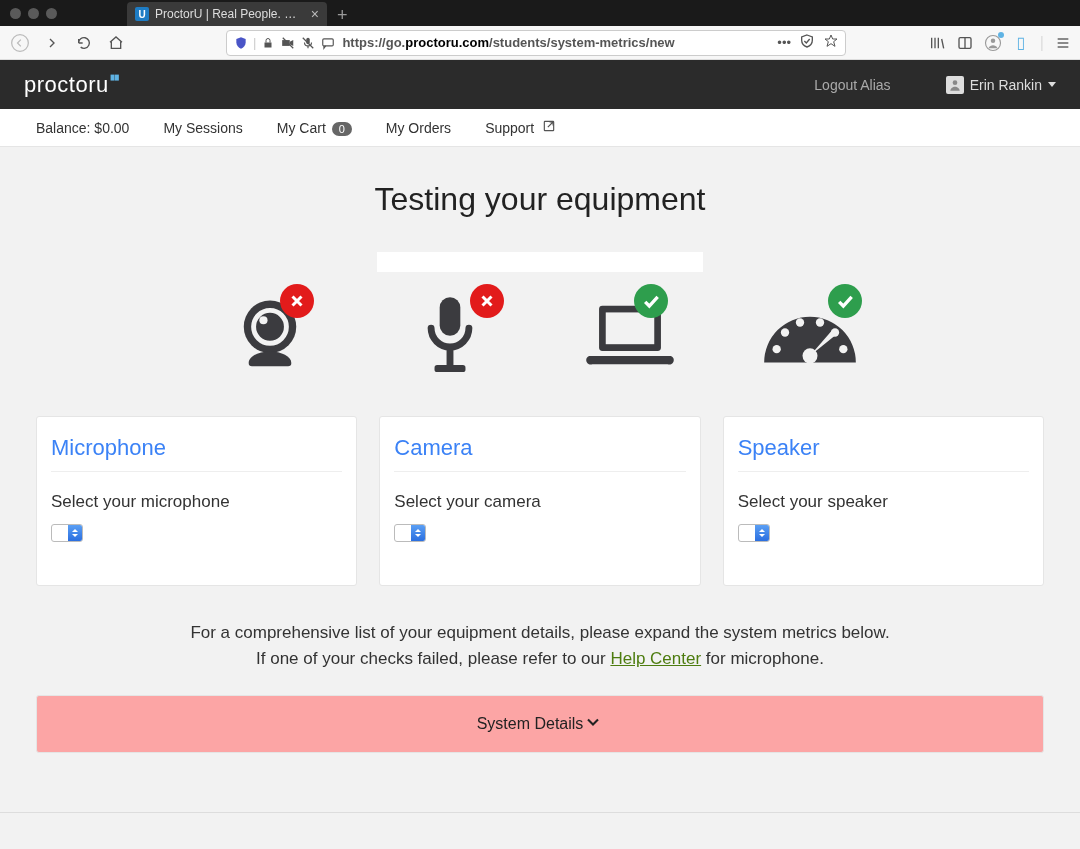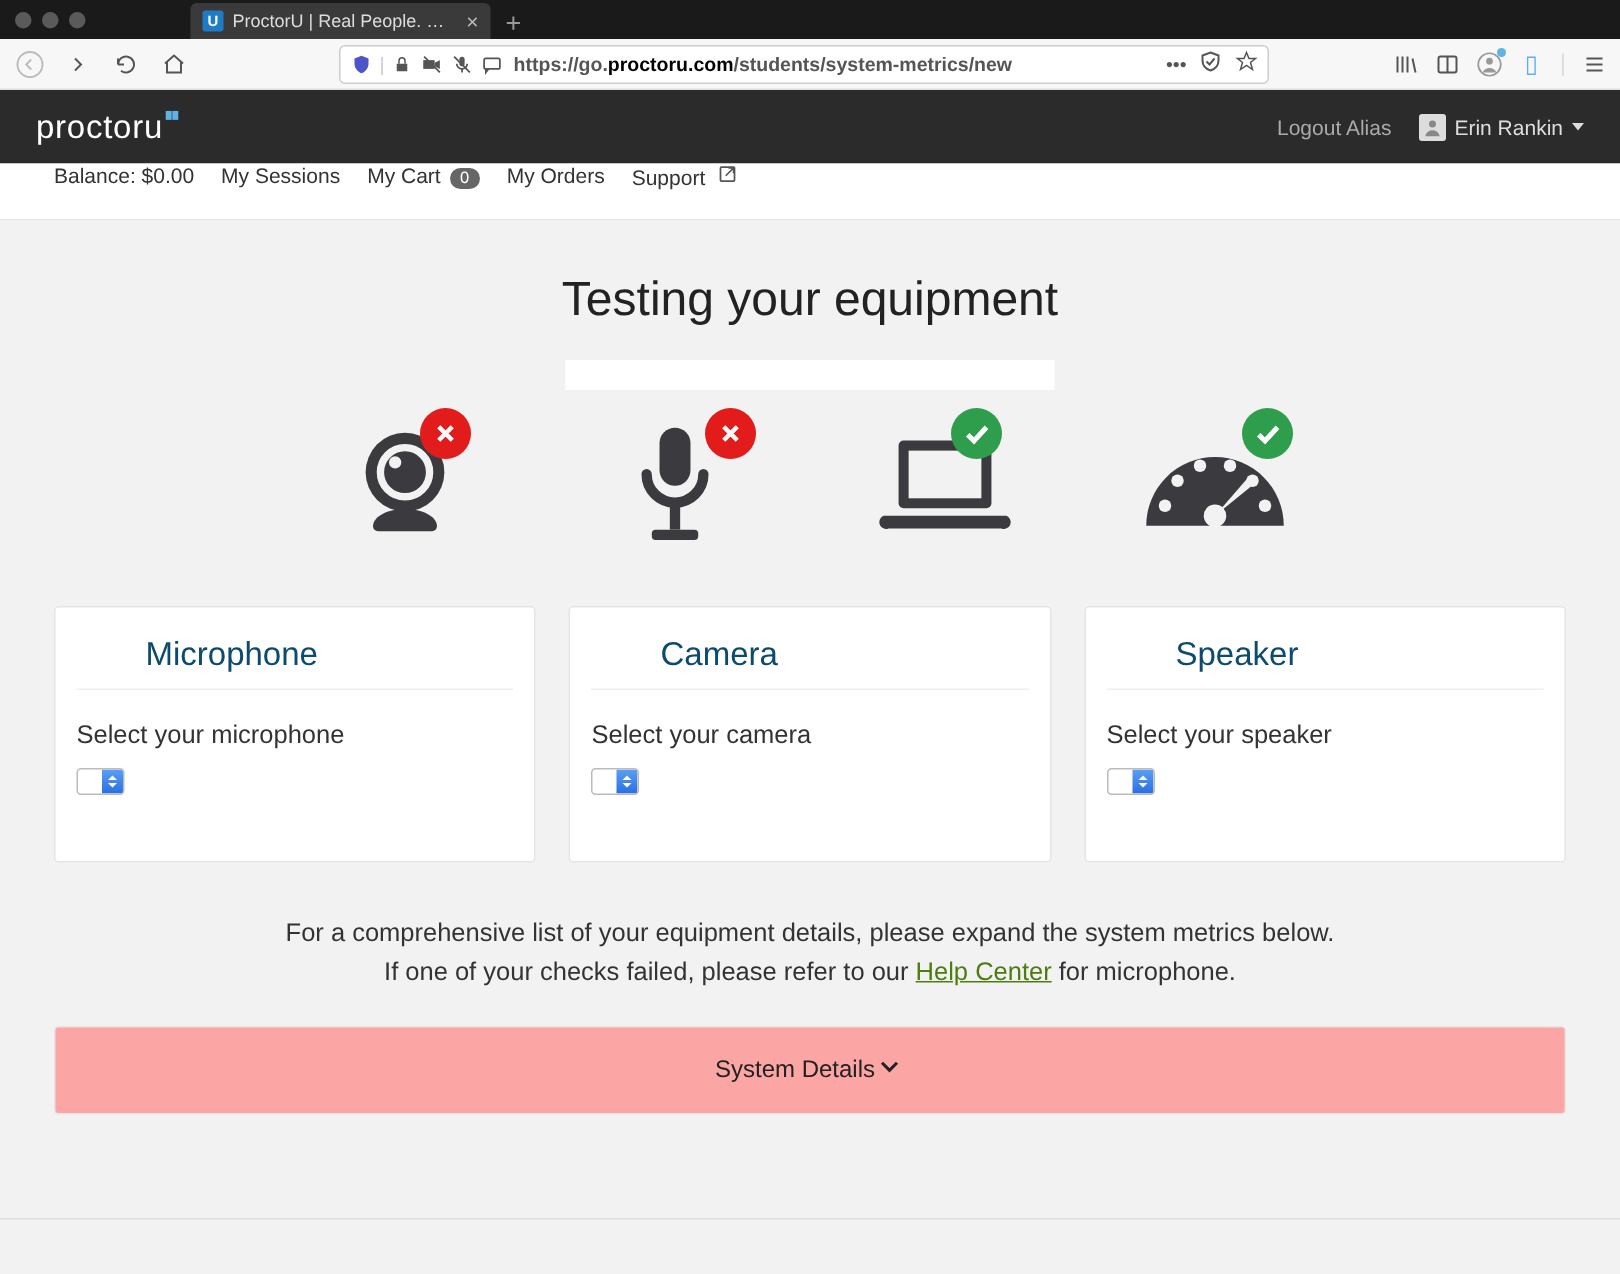--- a/index.html
+++ b/index.html
@@ -31,46 +31,46 @@
   .toolbar-right .ico { width:18px; height:18px; display:flex; align-items:center; justify-content:center; }
 
   
   .app-header { height: 49px; background: #2b2b2b; display:flex; align-items:center; padding: 16px 24px; color:#aaa; font-size:14px;}
   .logo { color:#fff; font-weight:400; font-size:22px; letter-spacing:0.5px; display:flex; align-items:flex-end;}
   .logo .u { color:#fff; position:relative; }
   .logo .owl { color:#5fb3e4; font-size:10px; position:relative; top:-12px; left:-2px;}
   .header-right { margin-left:auto; display:flex; align-items:center; gap:18px; }
   .avatar { width:18px; height:18px; background:#ddd; border-radius:2px; display:flex; align-items:center; justify-content:center;}
   .avatar svg { fill:#888; }
-  .username { color:#ddd; display:flex; align-items:center; gap:6px;}
+  .username { color:#ddd; display:flex; align-items:center; gap:6px;margin-left:37px;}
   .caret-down { width:0; height:0; border-left:4px solid transparent; border-right:4px solid transparent; border-top:5px solid #ddd; }
 
   
-  .navbar { height: 38px; background: #fff; border-bottom:1px solid #e5e5e5; display:flex; padding: 0 36px; gap: 18px; font-size:14px; color:#333;}
+  .navbar { height: 38px; background: #fff; border-bottom:1px solid #e5e5e5; display:flex; align-items:center; padding: 0 36px; gap: 34px; font-size:14px; color:#333;}
   .navbar a { color:#333; text-decoration:none; }
   .cart-badge { background:#666; color:#fff; border-radius:9px; padding:1px 7px; font-size:11px; margin-left:2px;}
   .ext-icon { margin-left:4px; }
 
   
   .content { padding: 24px 36px; }
-  h1.page-title { text-align:center; font-size:32px; font-weight:500; color:#222; margin: 10px 0 22px; }
+  h1.page-title { text-align:center; font-size:32px; font-weight:500; color:#222; margin: 10px 0 34px; }
   .progress-placeholder { width:326px; height:20px; background:#fff; margin: 0 auto 18px; }
 
   .status-icons { display:flex; justify-content:center; gap:80px; margin-bottom: 36px; }
   .status-item { position:relative; width:100px; height:90px; display:flex; align-items:center; justify-content:center;}
   .status-item svg.device { fill:#3b3b3f; }
   .badge { position:absolute; top:-6px; right:6px; width:34px; height:34px; border-radius:50%; display:flex; align-items:center; justify-content:center; }
   .badge.fail { background:#e21b1b; }
   .badge.pass { background:#2e9e4d; }
   .badge svg { stroke:#fff; fill:none; stroke-width:4; }
   .status-item.speed .badge { right: -2px; top:-6px;}
 
   .cards { display:flex; gap:22px; }
   .card { flex:1; background:#fff; border:1px solid #e5e5e5; border-radius:3px; padding: 18px 14px 40px; }
-  .card h2 { font-size:22px; font-weight:500; color:#0c4a6e; margin-bottom:10px;margin-left:46px;}
+  .card h2 { font-size:22px; font-weight:500; color:#3b82f6; margin-bottom:10px;}
   .card hr { border:none; border-top:1px solid #eee; margin-bottom:20px;}
   .card label { display:block; font-size:17px; color:#333; margin-bottom:12px;}
   .mac-select { display:inline-flex; align-items:stretch; height:18px; border:1px solid #bbb; border-radius:3px; overflow:hidden; background:#fff;}
   .mac-select .val { width:16px; }
   .mac-select .arrows { width:14px; background:linear-gradient(#5a9ff4,#2b6fe0); display:flex; flex-direction:column; align-items:center; justify-content:center; }
   .mac-select .arrows div { width:0; height:0; border-left:3px solid transparent; border-right:3px solid transparent;}
   .mac-select .arrows .up { border-bottom:3px solid #fff; margin-bottom:1px;}
   .mac-select .arrows .dn { border-top:3px solid #fff; margin-top:1px;}
 
   .help-text { text-align:center; font-size:17px; color:#333; margin-top:34px; line-height:1.5;}

